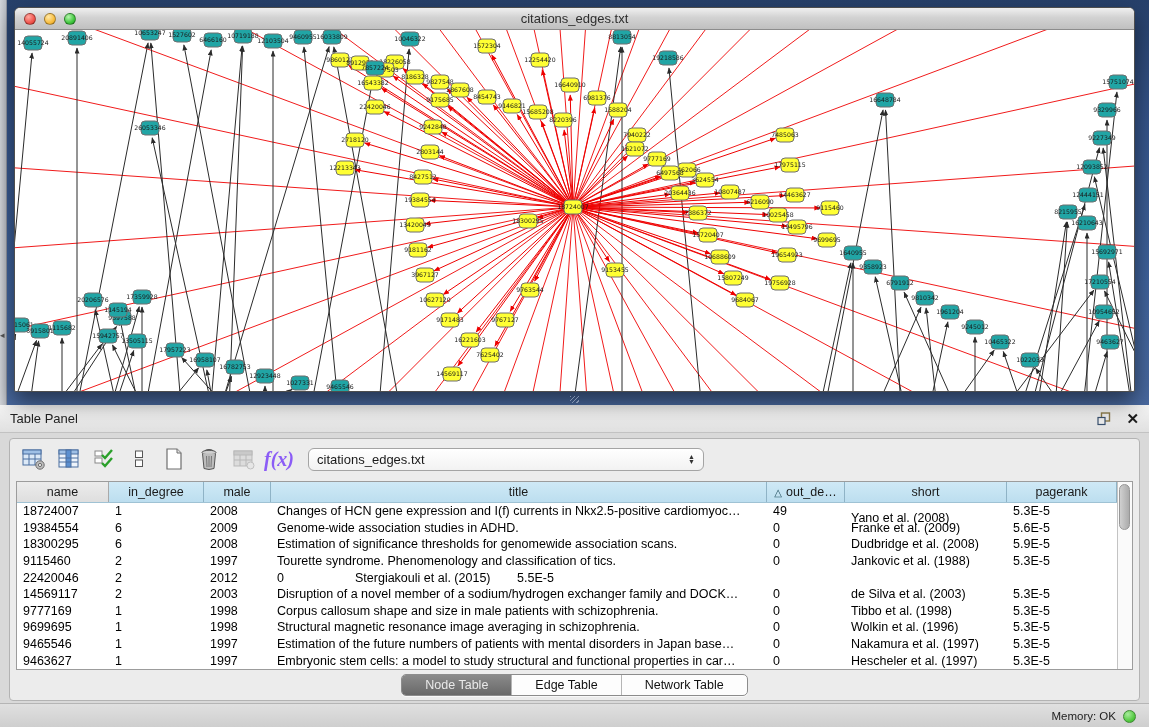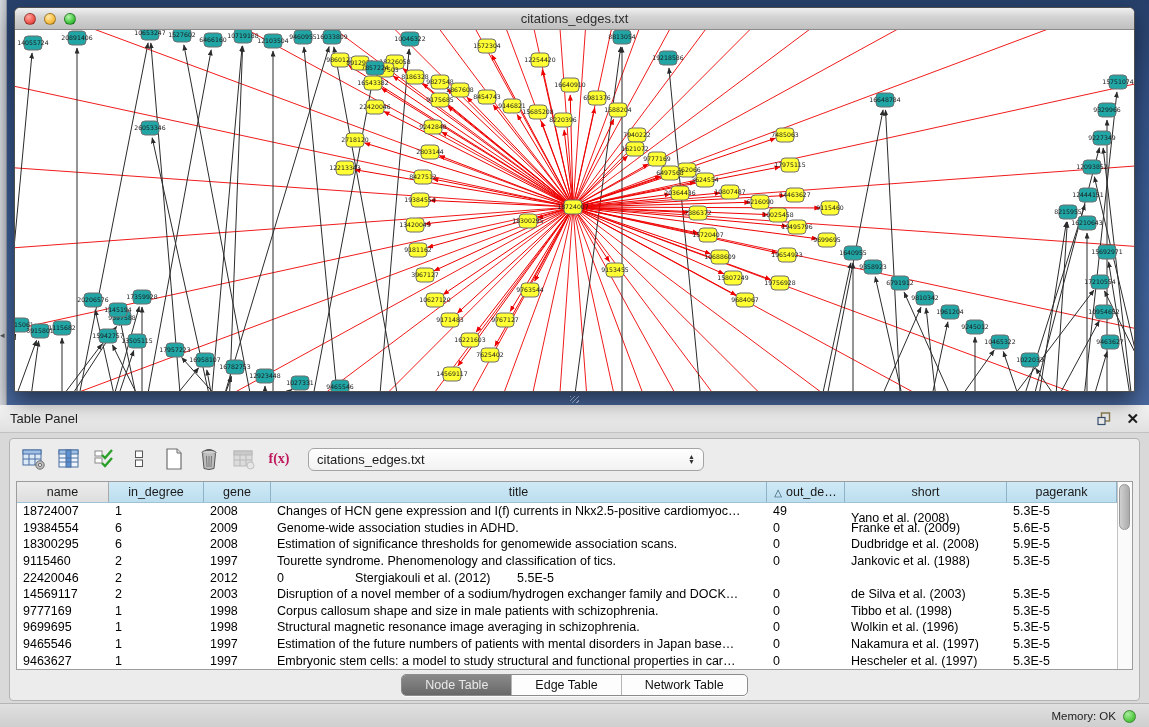--- a/index.html
+++ b/index.html
@@ -38,22 +38,22 @@
     background:linear-gradient(#f6f6f6,#e0e0e0); border-bottom:1px solid #c2c2c2;
     font-size:13px; color:#222; }
   .panel-header .sp { flex:1; }
   .float-ico { width:15px; height:14px; margin-right:14px; cursor:default; }
   .close-x { font-size:15px; font-weight:bold; color:#1c1c1c; line-height:14px; }
 
   .panel-body { flex:1; margin:5px 9px 2px 9px; background:#ececec;
     border:1px solid #b3b3b3; border-radius:4px; display:flex; flex-direction:column; }
   .toolbar { flex:0 0 40px; display:flex; align-items:center; gap:11px; padding:0 12px; }
   .tico { width:24px; height:24px; display:flex; align-items:center; justify-content:center; }
-  .fx { font-family:"Liberation Serif", serif; font-weight:bold;
-    font-size:14px; color:#be185d; }
+  .fx { font-family:"Liberation Serif", serif; font-style:italic; font-weight:bold;
+    font-size:20px; color:#8b5cf6; }
   .combo { margin-left:6px; width:396px; height:23px; background:linear-gradient(#ffffff,#f2f2f2);
     border:1px solid #a4a4a4; border-radius:6px; display:flex; align-items:center;
     padding:0 8px; font-size:13px; color:#1a1a1a; box-shadow:inset 0 1px 1px rgba(255,255,255,.8); }
   .combo .sp { flex:1; }
   .combo .arrows { display:flex; flex-direction:column; line-height:5px; font-size:7px; color:#333; }
 
   .table-area { flex:1; display:flex; margin:2px 6px 0 6px; background:#4d7c0f;
     border:1px solid #9c9c9c; overflow:hidden; }
   .grid { flex:1; display:flex; flex-direction:column; overflow:hidden; }
   .thead { flex:0 0 21px; display:flex; background:#c5e3f2; border-bottom:1px solid #9fc2d4; }
@@ -591,21 +591,21 @@
     <div class="table-area">
       <div class="grid">
         <div class="thead">
             <div class="hcell keycol" style="width: 92px;">
               <span>name</span>
             </div>
             <div class="hcell" style="width: 95px;">
               <span>in_degree</span>
             </div>
             <div class="hcell" style="width: 67px;">
-              <span>gene</span>
+              <span>male</span>
             </div>
             <div class="hcell" style="width: 496px;">
               <span>title</span>
             </div>
             <div class="hcell" style="width: 78px;">
               <span class="sort">△</span>
               <span>out_de…</span>
             </div>
             <div class="hcell" style="width: 162px;">
               <span>short</span>
@@ -649,21 +649,21 @@
               <div class="tcell" style="width: 496px;">Tourette syndrome. Phenomenology and classification of tics.</div>
               <div class="tcell" style="width: 78px;">0</div>
               <div class="tcell" style="width: 162px;">Jankovic et al. (1988)</div>
               <div class="tcell" style="flex: 1 1 0%;">5.3E-5</div>
             </div>
             <div class="trow">
               <div class="tcell" style="width: 92px;">22420046</div>
               <div class="tcell" style="width: 95px;">2</div>
               <div class="tcell" style="width: 67px;">2012</div>
               <div class="tcell" style="width: 78px;">0</div>
-              <div class="tcell" style="width: 162px;">Stergiakouli et al. (2012)</div>
+              <div class="tcell" style="width: 162px;">Stergiakouli et al. (2015)</div>
               <div class="tcell" style="flex: 1 1 0%;">5.5E-5</div>
             </div>
             <div class="trow">
               <div class="tcell" style="width: 92px;">14569117</div>
               <div class="tcell" style="width: 95px;">2</div>
               <div class="tcell" style="width: 67px;">2003</div>
               <div class="tcell" style="width: 496px;">Disruption of a novel member of a sodium/hydrogen exchanger family and DOCK…</div>
               <div class="tcell" style="width: 78px;">0</div>
               <div class="tcell" style="width: 162px;">de Silva et al. (2003)</div>
               <div class="tcell" style="flex: 1 1 0%;">5.3E-5</div>

